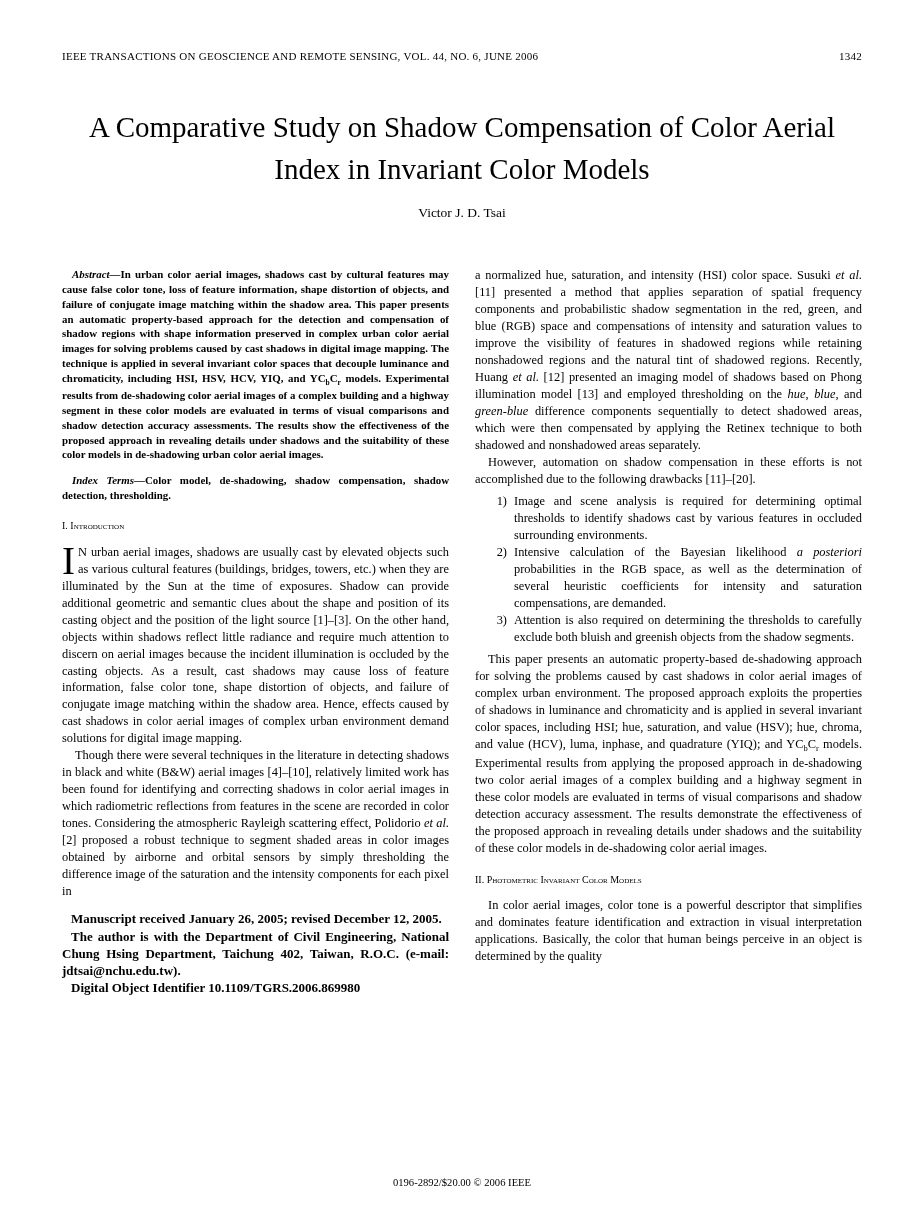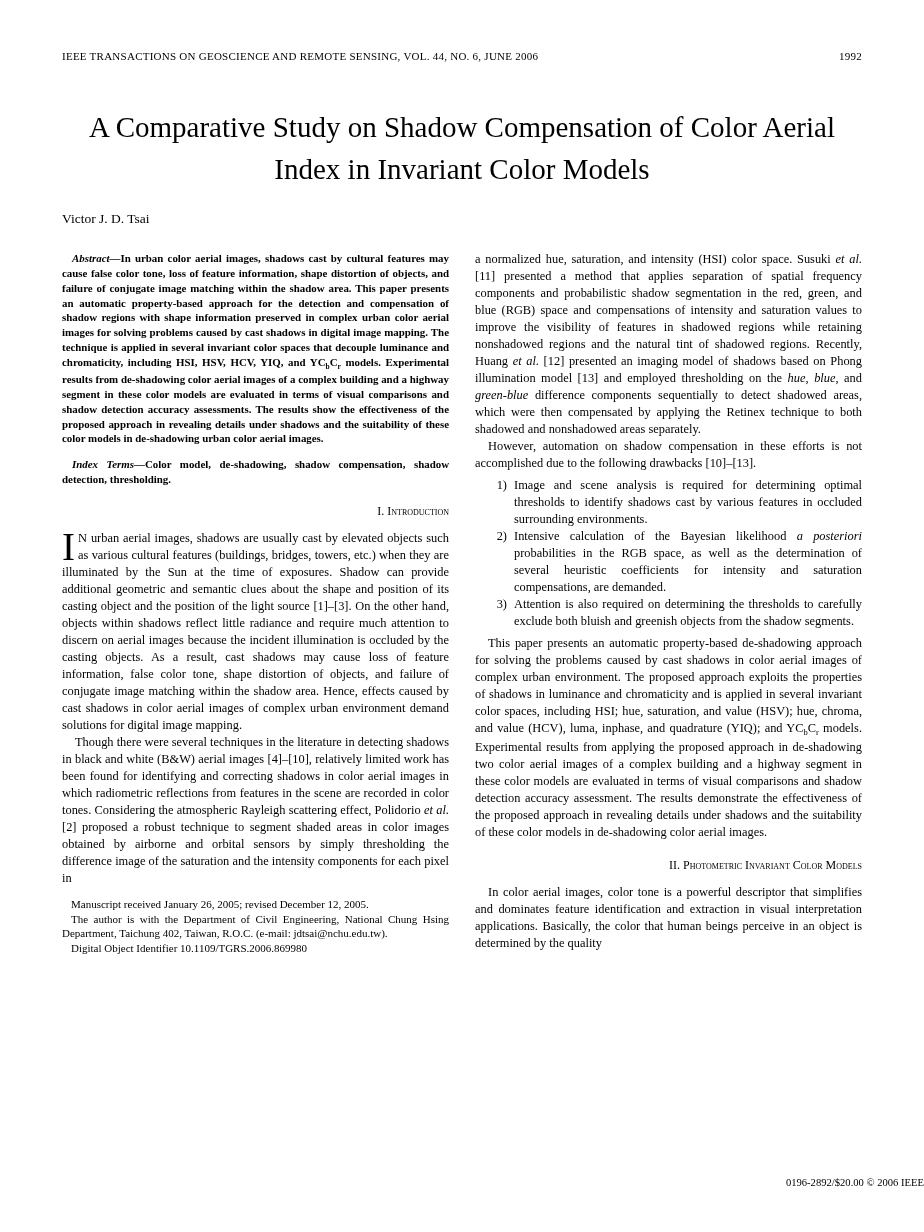--- a/index.html
+++ b/index.html
@@ -11,54 +11,54 @@
   }
   .page { position: relative; width: 100%; height: 100%; padding: 50px 62px 0 62px; }
   .running-head {
     display: flex; justify-content: space-between;
     font-size: 11px; letter-spacing: 0.25px;
   }
   .title {
     font-weight: 400; font-size: 29px; line-height: 1.45;
     text-align: center; margin: 44px auto 0 auto; max-width: 820px;
   }
-  .author { text-align: left; font-size: 13.5px; margin-top: 21px; }
-  .columns { display: flex; gap: 26px; margin-top: 24px; }
+  .author { text-align: center; font-size: 13.5px; margin-top: 15px; }
+  .columns { display: flex; gap: 26px; margin-top: 46px; }
   .col { flex: 1 1 0; min-width: 0; text-align: justify; font-size: 12.4px; line-height: 1.37; }
   .abstract { font-weight: bold; font-size: 10.9px; line-height: 1.36; text-indent: 10px; }
   .index-terms { margin-top: 11px; }
   .lead-label { font-style: italic; }
   .section-heading {
-    font-weight: 400; font-size: 12px; text-align: right;
+    font-weight: 400; font-size: 10px; text-align: left;
     font-variant: small-caps; margin: 16px 0 11px 0;
   }
   .body-par { text-indent: 13px; }
   .no-indent { text-indent: 0; }
   .dropcap { float: left; font-size: 39px; line-height: 31px; padding: 1px 3px 0 0; }
   .num-list { margin: 5px 0 5px 12px; }
   .list-item { display: flex; }
   .li-num { flex: 0 0 20px; text-align: right; margin-right: 7px; }
   .li-text { flex: 1 1 0; text-align: justify; }
-  .footnote { font-size: 11px; line-height: 1.33; margin-top: 10px; text-align: justify; }
+  .footnote { font-size: 13px; line-height: 1.33; margin-top: 10px; text-align: justify; font-weight: bold; }
   .footnote p { text-indent: 9px; }
   .copyright {
     position: absolute; bottom: 44px; left: 0; right: 0;
-    text-align: right; font-size: 10.6px;
+    text-align: center; font-size: 10.6px;
   }
   i { }
   sub { font-size: 0.68em; }
 </style>
 </head>
 <body>
 
 <div class="page">
 
   <header class="running-head">
     <span>IEEE TRANSACTIONS ON GEOSCIENCE AND REMOTE SENSING, VOL. 44, NO. 6, JUNE 2006</span>
-    <span>1992</span>
+    <span>1342</span>
   </header>
 
   <h1 class="title">A Comparative Study on Shadow Compensation of Color Aerial Index in Invariant Color Models</h1>
 
   <div class="author">Victor J. D. Tsai</div>
 
   <div class="columns">
 
     <div class="col">
       <p class="abstract"><span class="lead-label">Abstract—</span><span>In urban color aerial images, shadows cast by cultural features may cause false color tone, loss of feature information, shape distortion of objects, and failure of conjugate image matching within the shadow area. This paper presents an automatic property-based approach for the detection and compensation of shadow regions with shape information preserved in complex urban color aerial images for solving problems caused by cast shadows in digital image mapping. The technique is applied in several invariant color spaces that decouple luminance and chromaticity, including HSI, HSV, HCV, YIQ, and YC<sub>b</sub>C<sub>r</sub> models. Experimental results from de-shadowing color aerial images of a complex building and a highway segment in these color models are evaluated in terms of visual comparisons and shadow detection accuracy assessments. The results show the effectiveness of the proposed approach in revealing details under shadows and the suitability of these color models in de-shadowing urban color aerial images.</span></p>
@@ -74,21 +74,21 @@
       <div class="footnote">
         <p>Manuscript received January 26, 2005; revised December 12, 2005.</p>
         <p>The author is with the Department of Civil Engineering, National Chung Hsing Department, Taichung 402, Taiwan, R.O.C. (e-mail: jdtsai@nchu.edu.tw).</p>
         <p>Digital Object Identifier 10.1109/TGRS.2006.869980</p>
       </div>
     </div>
 
     <div class="col">
       <p class="body-par no-indent">a normalized hue, saturation, and intensity (HSI) color space. Susuki <i>et al.</i> [11] presented a method that applies separation of spatial frequency components and probabilistic shadow segmentation in the red, green, and blue (RGB) space and compensations of intensity and saturation values to improve the visibility of features in shadowed regions while retaining nonshadowed regions and the natural tint of shadowed regions. Recently, Huang <i>et al.</i> [12] presented an imaging model of shadows based on Phong illumination model [13] and employed thresholding on the <i>hue</i>, <i>blue</i>, and <i>green-blue</i> difference components sequentially to detect shadowed areas, which were then compensated by applying the Retinex technique to both shadowed and nonshadowed areas separately.</p>
 
-      <p class="body-par">However, automation on shadow compensation in these efforts is not accomplished due to the following drawbacks [10]–[13].</p>
+      <p class="body-par">However, automation on shadow compensation in these efforts is not accomplished due to the following drawbacks [11]–[20].</p>
 
       <div class="num-list">
         <div class="list-item">
           <span class="li-num">1)</span>
           <span class="li-text">Image and scene analysis is required for determining optimal thresholds to identify shadows cast by various features in occluded surrounding environments.</span>
         </div>
         <div class="list-item">
           <span class="li-num">2)</span>
           <span class="li-text">Intensive calculation of the Bayesian likelihood <i>a posteriori</i> probabilities in the RGB space, as well as the determination of several heuristic coefficients for intensity and saturation compensations, are demanded.</span>
         </div>

